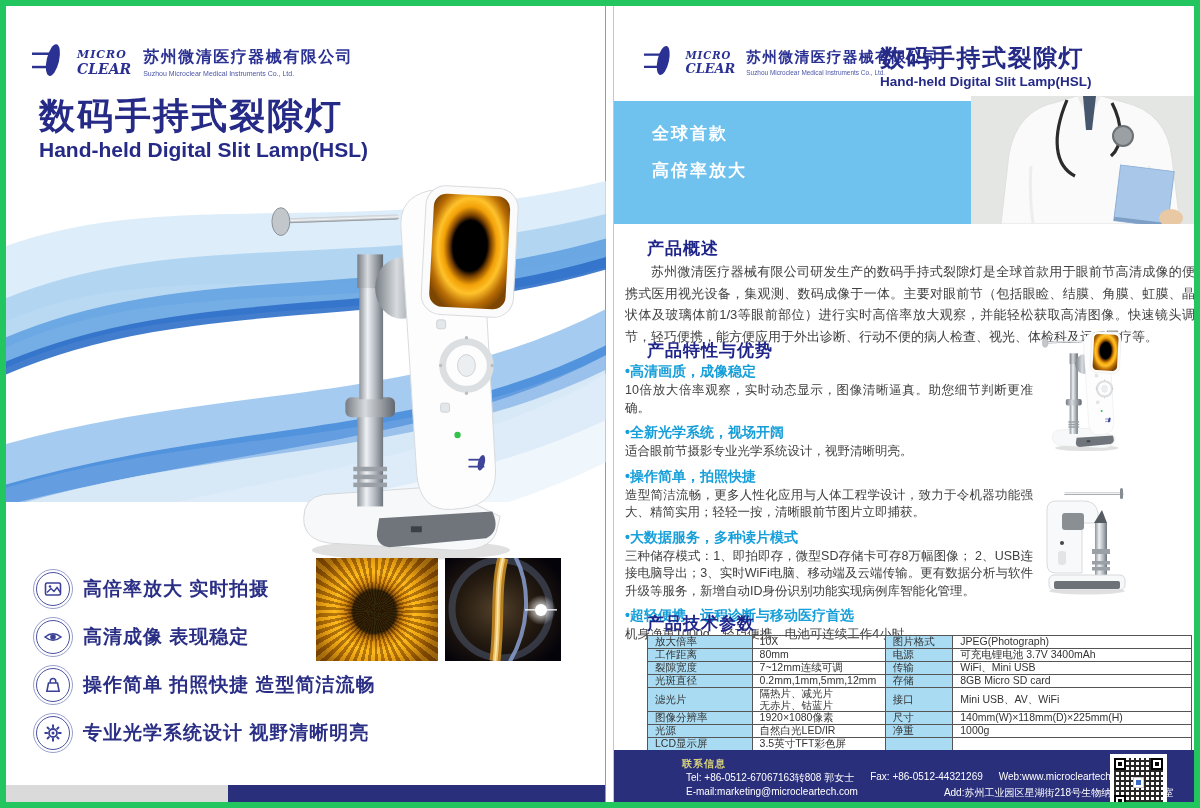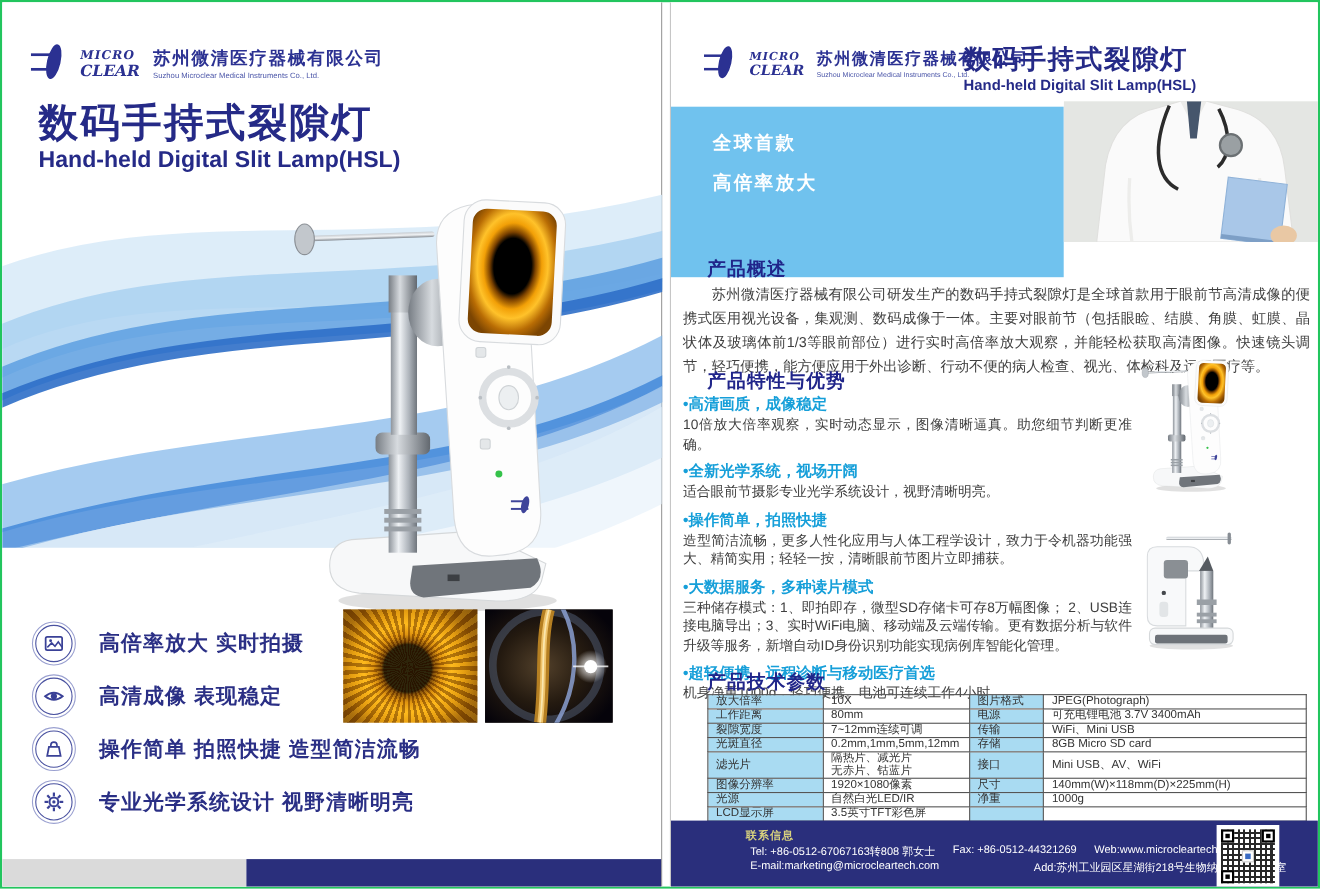--- a/index.html
+++ b/index.html
@@ -1,16 +1,16 @@
 <!DOCTYPE html>
 <html><head>
 <meta charset="utf-8">
 <style>
   html,body{margin:0;padding:0;background:#fff;}
-  .canvas{position:relative;width:1200px;height:808px;background:#ffffff;border:2px solid #22c55e;
+  .canvas{position:relative;width:1200px;height:808px;background:#ffffff;border:6px solid #22c55e;
           box-sizing:border-box;font-family:"Liberation Sans",sans-serif;overflow:hidden;}
   .page{position:absolute;top:0;height:808px;background:#fff;}
   .page-left{left:0;width:600px;border-right:1px solid #9a9a9a;box-sizing:border-box;}
   .page-right{left:607px;width:593px;border-left:1px solid #c6c6c6;box-sizing:border-box;}
 
   
   .logo{position:absolute;display:flex;align-items:center;gap:7px;}
   .logo .lg-mark{width:38px;height:44px;}
   .lg-brand{display:flex;flex-direction:column;color:#2b3192;font-family:"DejaVu Serif",serif;
             font-style:italic;font-weight:bold;line-height:1;}
@@ -28,34 +28,34 @@
   .waves{position:absolute;left:0;top:166px;width:600px;height:330px;}
   .dev-big{position:absolute;left:255px;top:163px;width:270px;height:397px;}
   .iris-photo{position:absolute;left:310px;top:552px;width:122px;height:103px;
       background:
         repeating-conic-gradient(from 0deg at 48% 52%, rgba(90,45,0,.45) 0deg 4deg, rgba(255,205,60,.18) 4deg 8deg),
         radial-gradient(circle at 48% 52%, #000 0 26%, #6b3800 29%, #d88706 37%, #ffb616 48%, #e09408 62%, #9a5c03 78%, #6e4002 100%);}
   .slit-photo{position:absolute;left:439px;top:552px;width:116px;height:103px;background:#0a0604;}
   .slit-photo svg{width:100%;height:100%;display:block;}
 
   .feature-list{position:absolute;left:30px;top:566px;width:450px;list-style:none;margin:0;padding:0;}
-  .feature-list li{display:flex;align-items:center;gap:24px;height:34px;margin-bottom:14px;}
+  .feature-list li{display:flex;align-items:center;gap:13px;height:34px;margin-bottom:14px;}
   .fi-circle{flex:0 0 34px;width:34px;height:34px;border:1.5px solid #4a52a0;border-radius:50%;
              outline:1px solid #9aa0d0;outline-offset:2px;display:flex;align-items:center;justify-content:center;
              background:#fff;box-sizing:border-box;}
   .fi-circle svg{width:20px;height:20px;}
   .fi-label{font-size:19px;font-weight:bold;color:#2a2f85;letter-spacing:1px;white-space:nowrap;}
   .lp-bar{position:absolute;top:779px;height:27px;}
   .lp-bar-gray{left:0;width:222px;background:#dadada;}
   .lp-bar-navy{left:222px;width:377px;background:#2a2f7c;}
 
   
   .rp-title-cn{position:absolute;left:266px;top:36px;font-size:24px;font-weight:bold;color:#252a87;letter-spacing:1.5px;}
   .rp-title-en{position:absolute;left:266px;top:68px;font-size:13.5px;font-weight:bold;color:#252a87;}
-  .banner{position:absolute;left:0;top:95px;width:357px;height:155px;background:#70c2ee;
+  .banner{position:absolute;left:0;top:95px;width:357px;height:123px;background:#70c2ee;
           padding:14px 0 0 38px;box-sizing:border-box;}
   .banner-line{color:#fff;font-size:17px;font-weight:bold;letter-spacing:2px;line-height:37px;}
   .doctor{position:absolute;left:357px;top:90px;width:235px;height:128px;}
   .sec-heading{position:absolute;left:33px;font-size:17px;font-weight:bold;color:#20258a;letter-spacing:1px;}
   .h-overview{top:231px;font-family:Liberation Serif, serif;} .h-features{top:333px;} .h-specs{top:606px;}
   .overview-body{position:absolute;left:11px;top:255px;width:570px;font-size:13px;line-height:21.5px;
                  color:#404040;text-indent:2em;text-align:justify;}
   .rfeatures{position:absolute;left:11px;top:357px;width:408px;}
   .rf-item{margin-bottom:7px;}
   .rf-title{font-size:14px;font-weight:bold;color:#169fd9;line-height:17px;margin-bottom:2px;}

